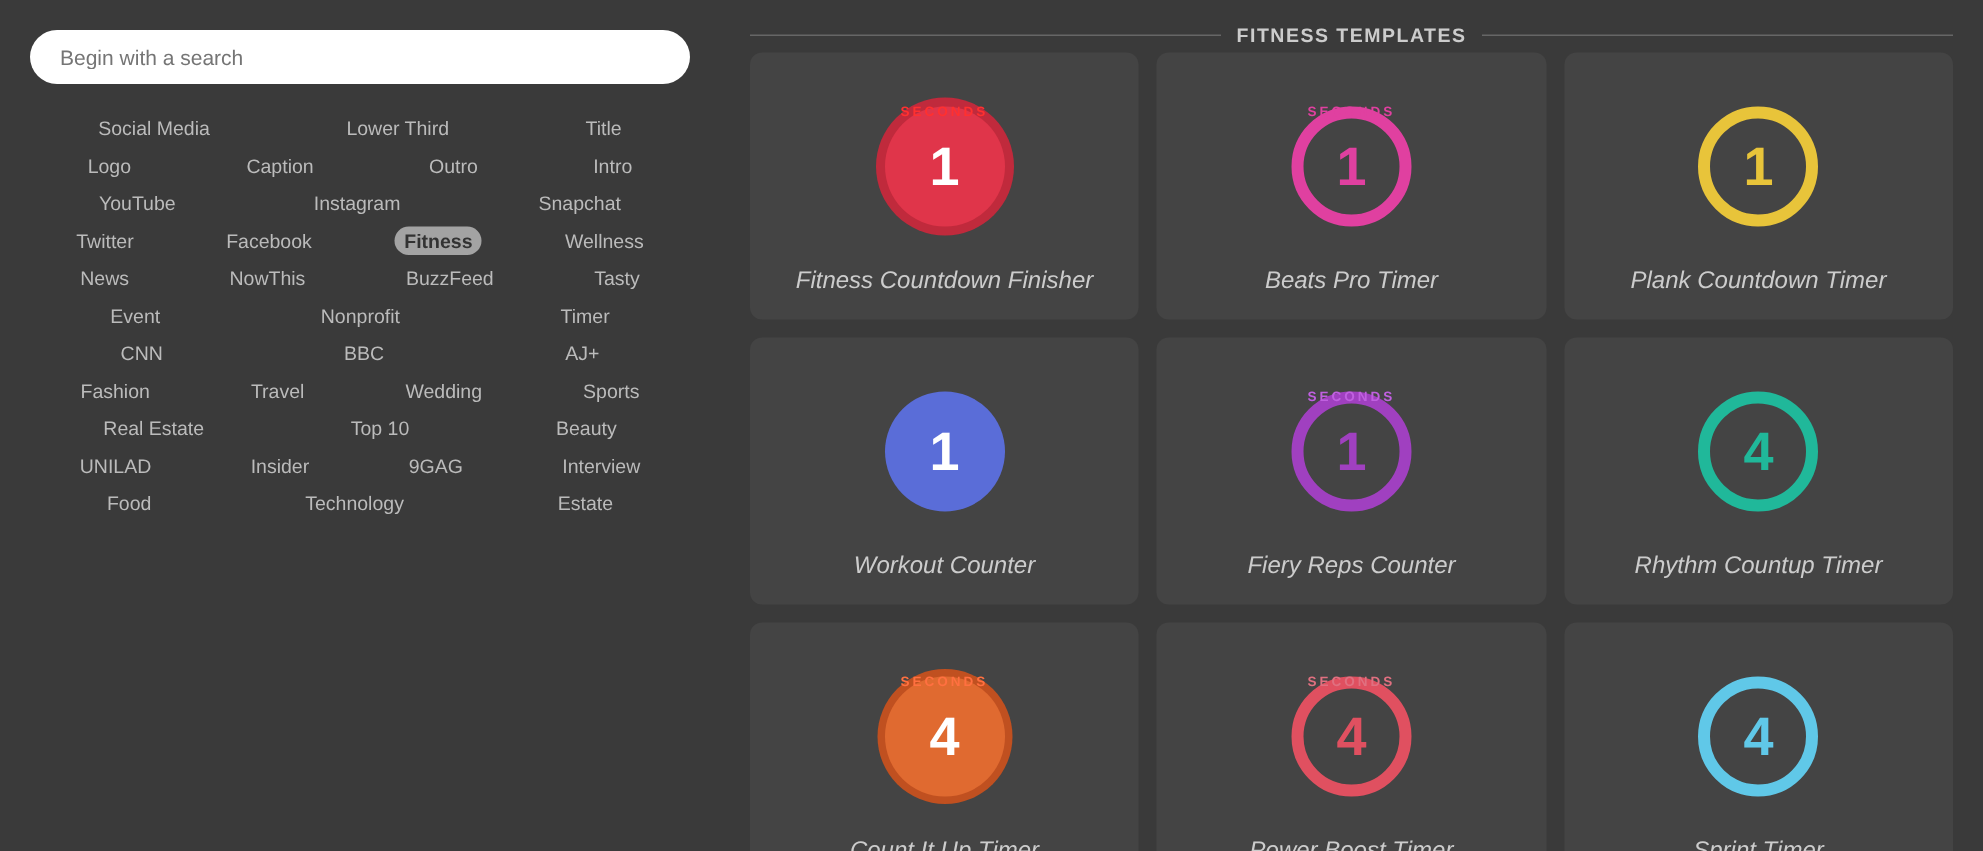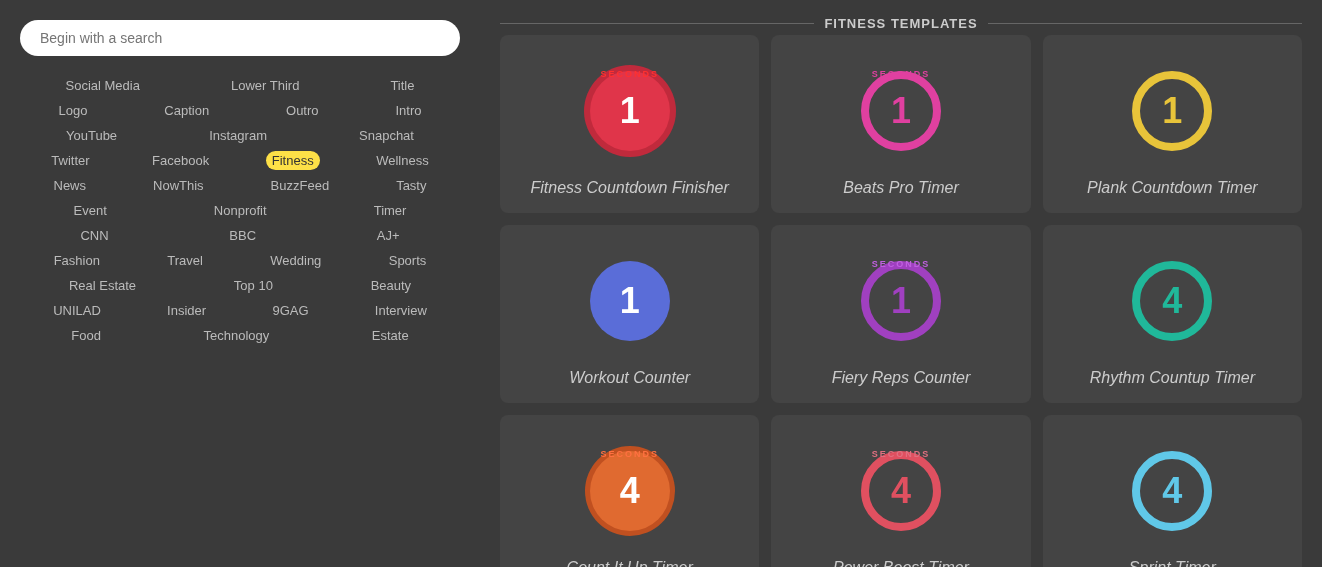--- a/index.html
+++ b/index.html
@@ -50,23 +50,23 @@
     .tag {
       font-size: 13px;
       color: #bbb;
       cursor: pointer;
       padding: 2px 6px;
       border-radius: 12px;
       white-space: nowrap;
     }
 
     .tag.active {
-      background: #fde047;
+      background: #a3a3a3;
       color: #333;
-      font-weight: normal;
+      font-weight: bold;
     }
 
     
     .main {
       flex: 1;
       padding: 16px 20px;
       overflow-y: auto;
     }
 
     .section-header {

